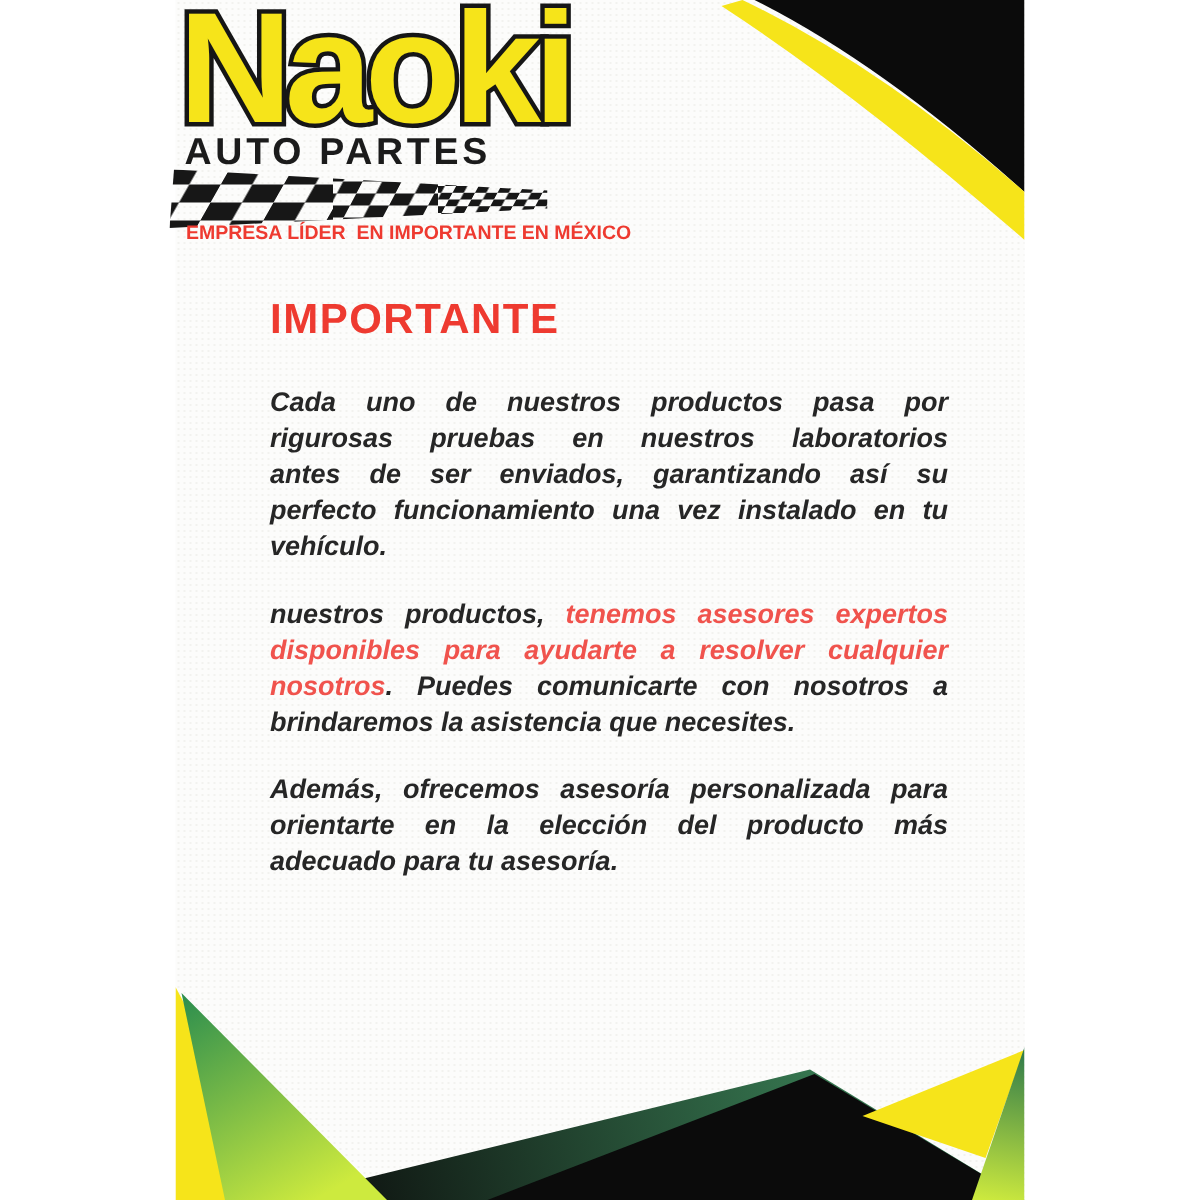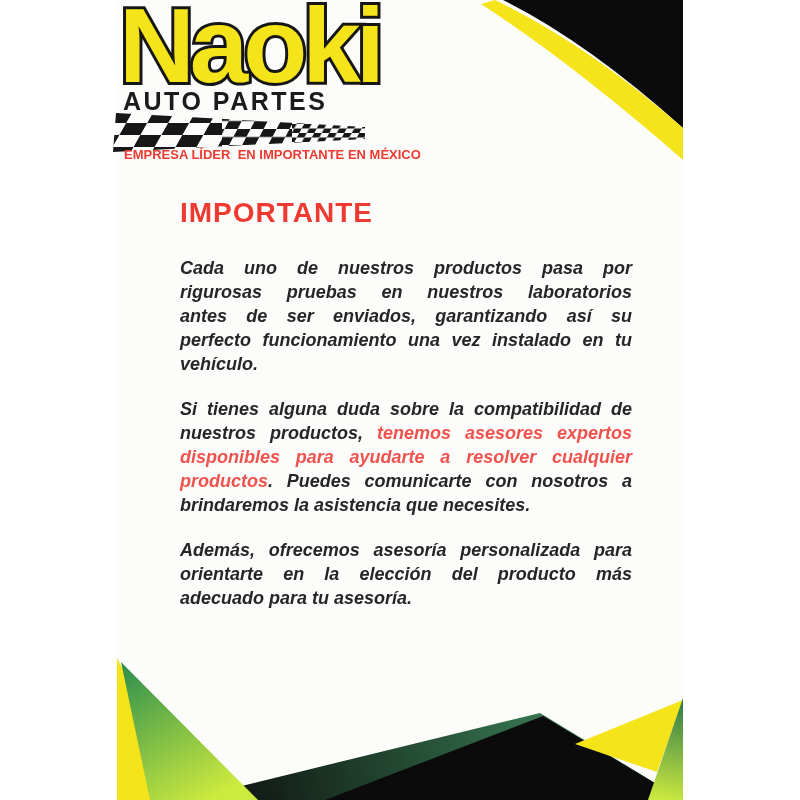--- a/index.html
+++ b/index.html
@@ -110,24 +110,23 @@
 
     <div class="paras">
         <div class="para">
           <div class="line j"><span class="dark">Cada uno de nuestros productos pasa por</span></div>
           <div class="line j"><span class="dark">rigurosas pruebas en nuestros laboratorios</span></div>
           <div class="line j"><span class="dark">antes de ser enviados, garantizando así su</span></div>
           <div class="line j"><span class="dark">perfecto funcionamiento una vez instalado en tu</span></div>
           <div class="line"><span class="dark">vehículo.</span></div>
         </div>
         <div class="para">
-          <div class="line j"><span class="dark">Si tienes alguna duda sobre la compatibilidad de</span></div>
           <div class="line j"><span class="dark">nuestros productos, </span><span class="red">tenemos asesores expertos</span></div>
           <div class="line j"><span class="red">disponibles para ayudarte a resolver cualquier</span></div>
-          <div class="line j"><span class="red">productos</span><span class="dark">. Puedes comunicarte con nosotros a</span></div>
+          <div class="line j"><span class="red">nosotros</span><span class="dark">. Puedes comunicarte con nosotros a</span></div>
           <div class="line"><span class="dark">brindaremos la asistencia que necesites.</span></div>
         </div>
         <div class="para">
           <div class="line j"><span class="dark">Además, ofrecemos asesoría personalizada para</span></div>
           <div class="line j"><span class="dark">orientarte en la elección del producto más</span></div>
           <div class="line"><span class="dark">adecuado para tu asesoría.</span></div>
         </div>
       </div>
 
   </div>

